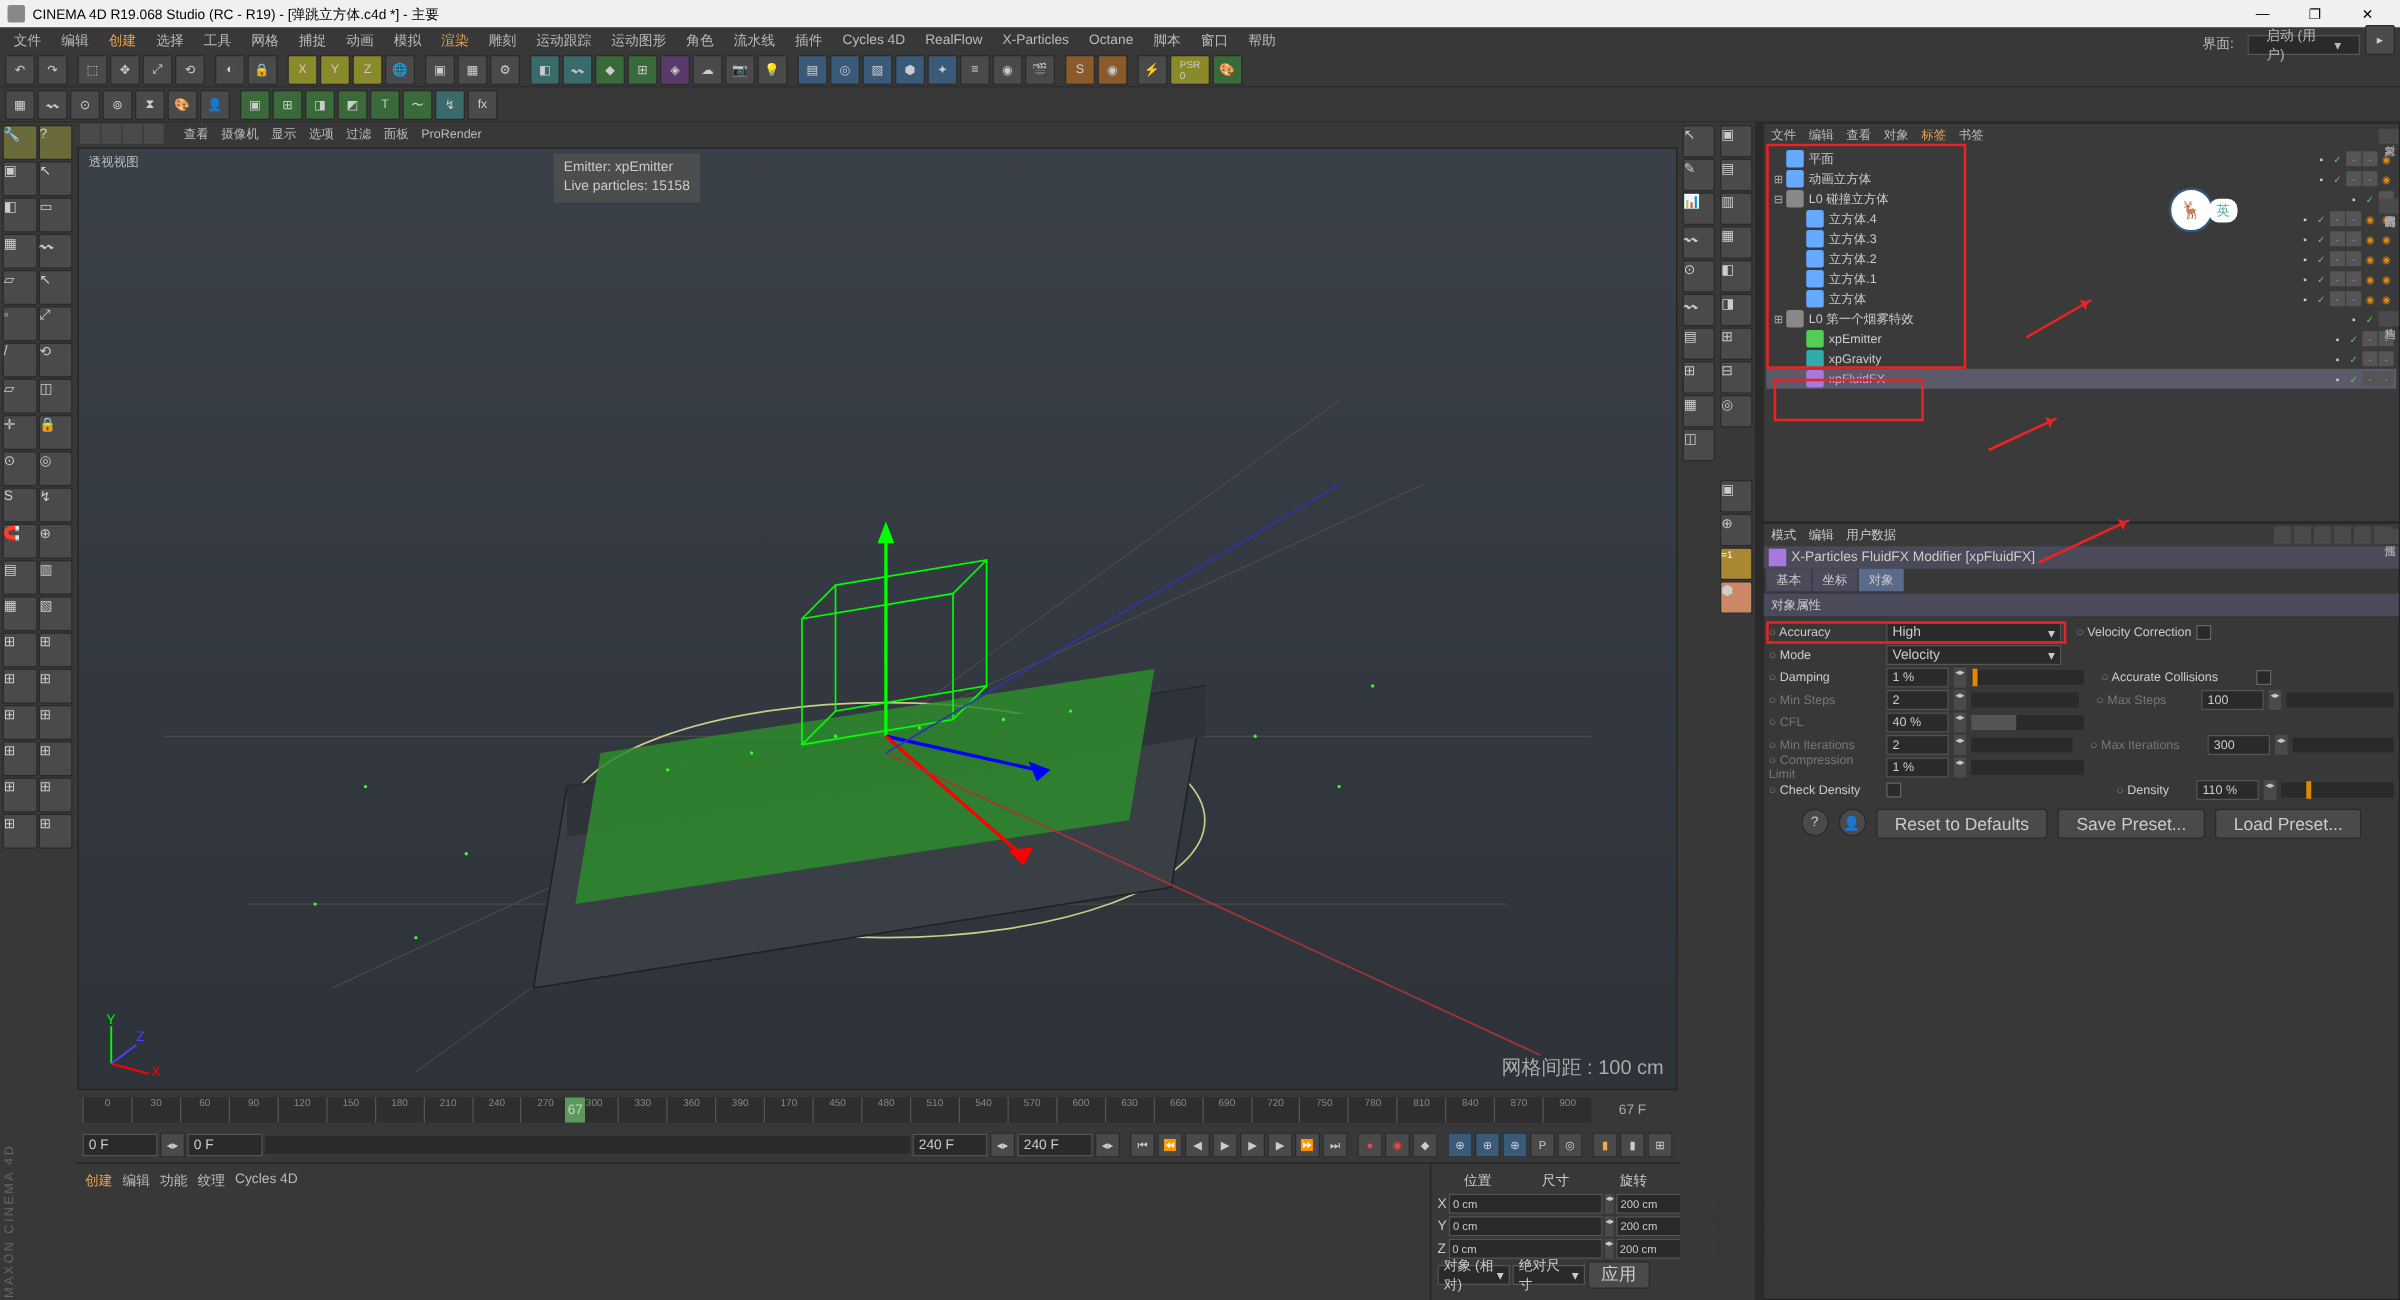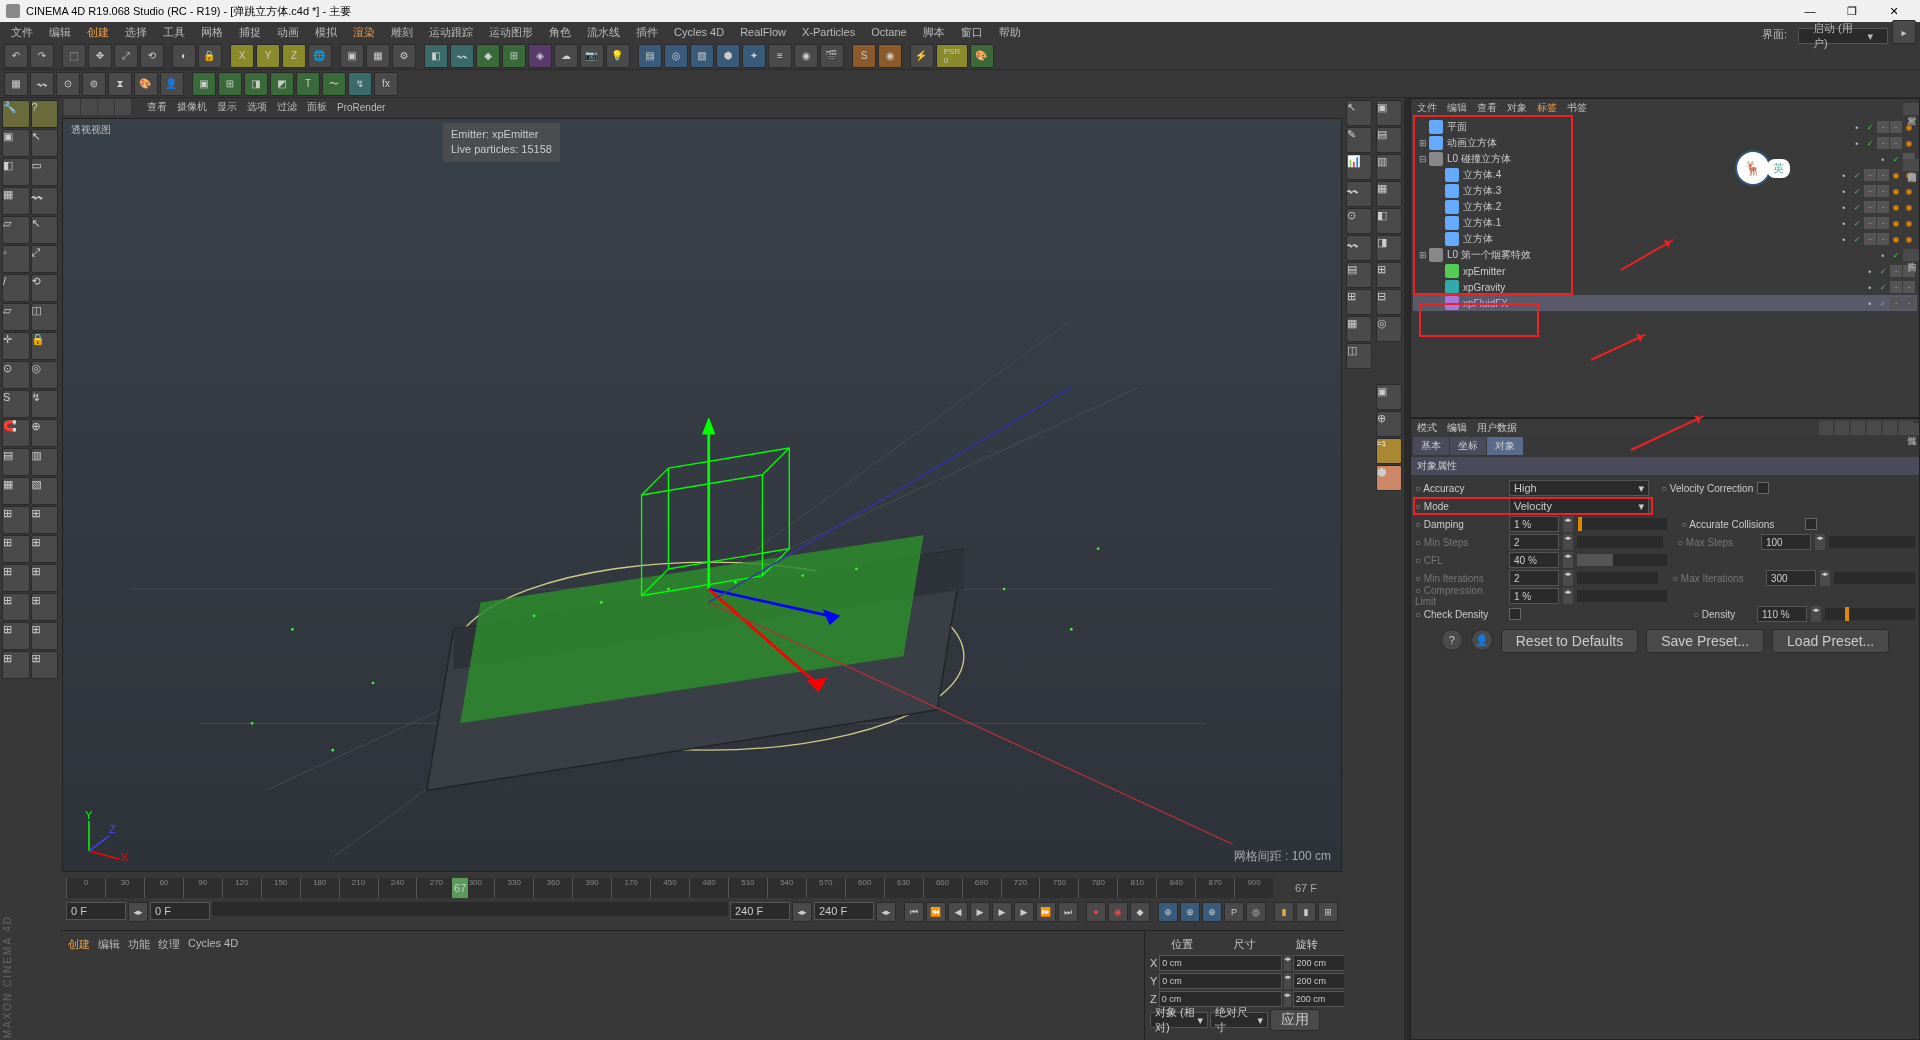--- a/index.html
+++ b/index.html
@@ -28,27 +28,27 @@
 .lt-btn{width:28px;height:28px;background:#4a4a4a;border:1px solid #2a2a2a;border-radius:2px}
 .lt-btn.hl{background:#6a6a3a}
 .viewport-area{flex:1;display:flex;flex-direction:column;background:#383838}
 .vp-menu{height:18px;background:#383838;display:flex;align-items:center;padding:0 4px;gap:10px}
 .vp-menu span{color:#bbb;font-size:10px}
 .vp-icons{display:flex;gap:1px;margin-right:6px}
 .vp-icon{width:16px;height:16px;background:#4a4a4a}
 .viewport{flex:1;background:linear-gradient(#3a4048,#2e333a);position:relative;border:1px solid #222;margin:2px}
 .vp-title{position:absolute;top:4px;left:8px;color:#bbb;font-size:10px}
 .vp-info{position:absolute;top:4px;left:380px;background:rgba(80,80,80,0.8);padding:4px 8px;line-height:1.4;font-size:10px}
-.vp-grid-info{position:absolute;bottom:6px;right:10px;color:#aaa;font-size:12px}
+.vp-grid-info{position:absolute;bottom:6px;right:10px;color:#aaa;font-size:16px}
 .vp-axis{position:absolute;bottom:10px;left:16px}
 .timeline{height:28px;background:#383838;display:flex;align-items:center;padding:0 6px;gap:1px}
 .tl-ruler{flex:1;height:20px;background:#2e2e2e;position:relative;display:flex;align-items:flex-end}
 .tl-tick{flex:1;text-align:center;font-size:8px;color:#888;border-left:1px solid #555;height:100%}
 .tl-cursor{position:absolute;top:0;bottom:0;width:16px;background:#5a9a5a;left:32%;display:flex;align-items:center;justify-content:center;font-size:8px;color:#000}
-.transport{height:28px;background:#383838;display:flex;padding:0 6px;gap:2px}
+.transport{height:28px;background:#383838;display:flex;align-items:center;padding:0 6px;gap:2px}
 .tinput{width:60px;height:18px;background:#2a2a2a;border:1px solid #555;padding:0 4px;color:#ccc}
 .trbtn{width:20px;height:20px;background:#4a4a4a;border:1px solid #2a2a2a;display:flex;align-items:center;justify-content:center;font-size:9px}
 .trbtn.red{color:#e44}
 .trbtn.yellow{color:#ea4}
 .trbtn.hl{background:#3a5a7a}
 .bottom-panel{height:110px;background:#383838;display:flex;border-top:1px solid #222}
 .bp-left{flex:1;padding:4px}
 .bp-tabs{display:flex;gap:8px;padding:2px 4px}
 .bp-tabs span{color:#bbb}
 .bp-tabs span.orange{color:#e8a050}
@@ -763,20 +763,24 @@
         <span>用户数据</span>
         <div class="attr-icons">
           <div class="ai"></div>
           <div class="ai"></div>
           <div class="ai"></div>
           <div class="ai"></div>
           <div class="ai"></div>
           <div class="ai"></div>
         </div>
       </div>
+      <div class="attr-title">
+        <div style="width:14px;height:14px;background:#a7d"></div>
+        <span>X-Particles FluidFX Modifier [xpFluidFX]</span>
+      </div>
       <div class="attr-tabs">
         <div class="attr-tab">基本</div>
         <div class="attr-tab">坐标</div>
         <div class="attr-tab active">对象</div>
       </div>
       <div class="attr-section">对象属性</div>
       <div class="arrow-red" style="top:30px;left:220px;width:80px;transform:rotate(-25deg)"></div>
 
       <div class="attr-body">
         <div class="attr-row">

